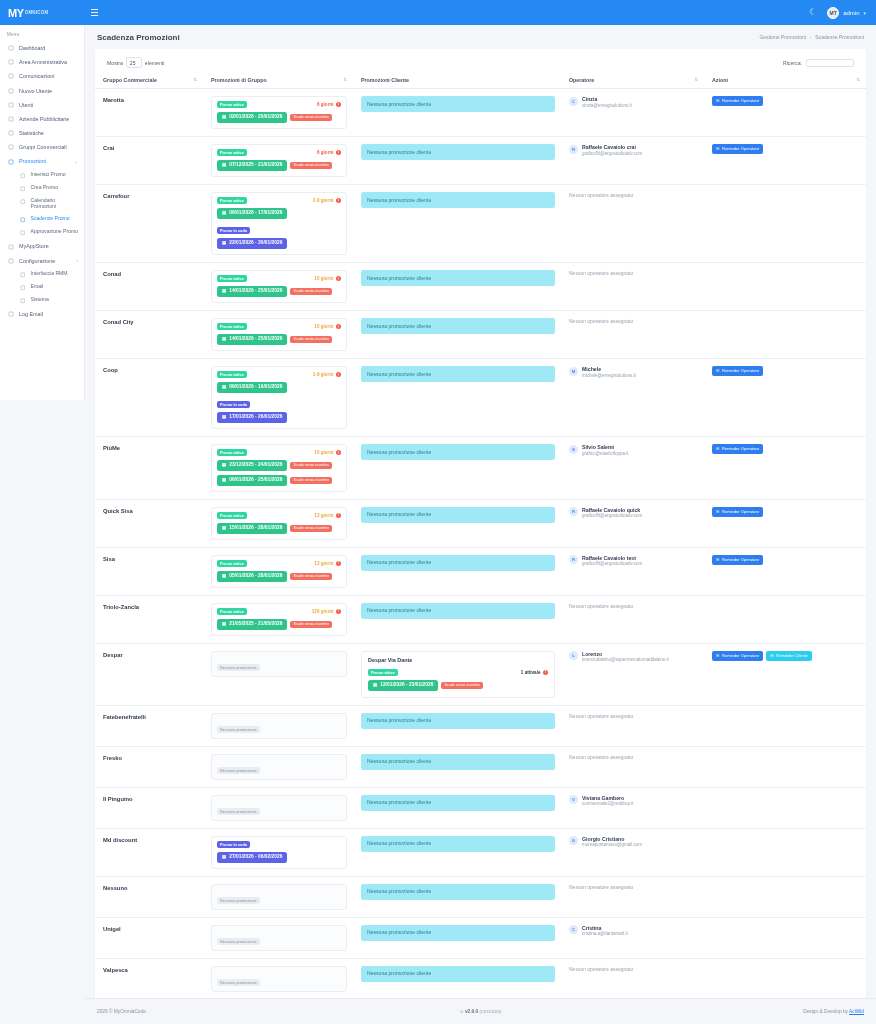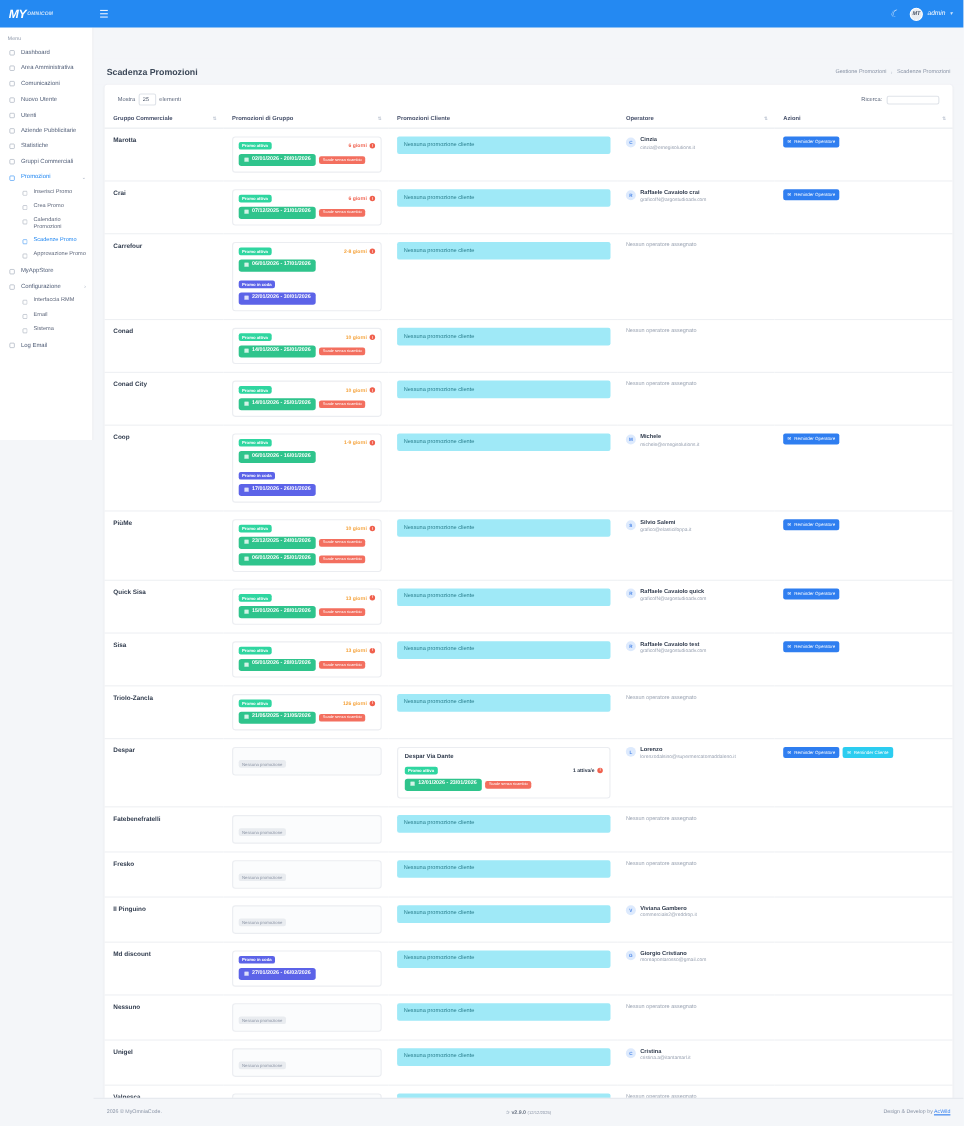--- a/index.html
+++ b/index.html
@@ -9,21 +9,20 @@
     background: #f4f6f9;
     overflow: hidden;
   }
   body { position: relative; }
 
   
   .topbar {
     position: absolute; top: 0; left: 0; width: 876px; height: 25px;
     background: #2489f2; display: flex; align-items: center;
     z-index: 20;
-    font-style: italic;
   }
   .brand {
     width: 85px; height: 25px; display: flex; align-items: center;
     padding-left: 8px; gap: 1px;
   }
   .brand-my { font-size: 11px; font-weight: bold; color: #ffffff; letter-spacing: -0.4px; }
   .brand-sub { font-size: 4.5px; font-weight: bold; color: #cfe4fb; letter-spacing: 0.2px; }
   .hamburger {
     width: 18px; height: 25px; display: flex; align-items: center; justify-content: center;
   }
@@ -68,21 +67,21 @@
   .nav-sub {
     display: flex; align-items: flex-start; gap: 5px;
     padding: 3.2px 6px 3.2px 19px; font-size: 5.1px; color: #60697d;
   }
   .nav-sub .ic { width: 6.5px; height: 6.5px; flex: 0 0 6.5px; display:flex; align-items:center; justify-content:center; margin-top: .3px;}
   .nav-sub .ic svg { width: 5.5px; height: 5.5px; }
   .nav-sub.active { color: #2489f2; }
   .nav-sub.active .ic svg { stroke: #2489f2; }
 
   
-  .content { position: absolute; top: 25px; left: 85px; width: 791px; height: 752px; margin-top: 28px; }
+  .content { position: absolute; top: 25px; left: 85px; width: 791px; height: 752px; }
   .page-head {
     height: 24px; display: flex; align-items: center; padding: 0 12px;
     background: #f4f6f9;
   }
   .page-title { font-size: 8px; font-weight: bold; color: #3c4858; }
   .breadcrumb { margin-left: auto; display: flex; align-items: center; gap: 4px; font-size: 5px; color: #8a94a6; }
   .breadcrumb .sep { color: #b9c1cd; font-size: 4.5px; }
 
   .card {
     margin: 0 10px; background: #ffffff; border-radius: 3px;

